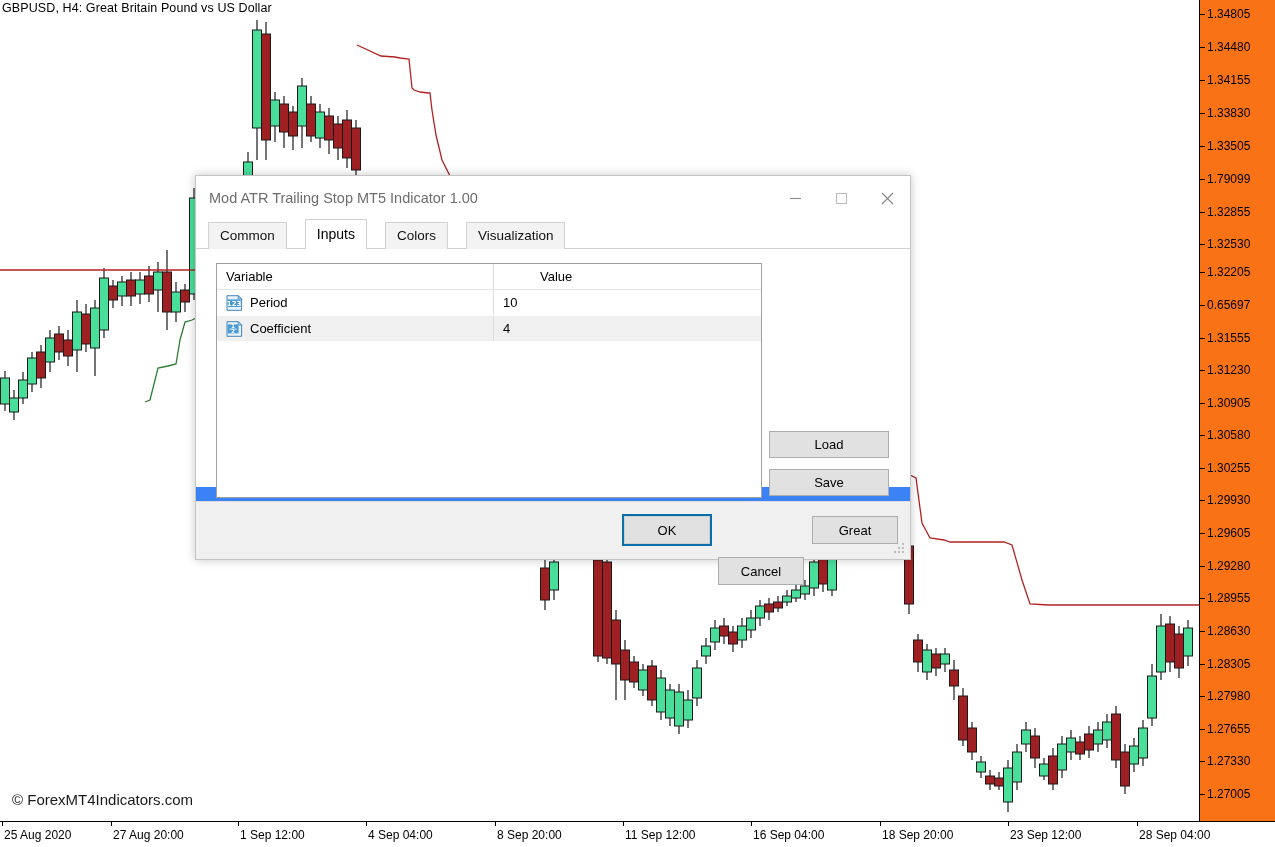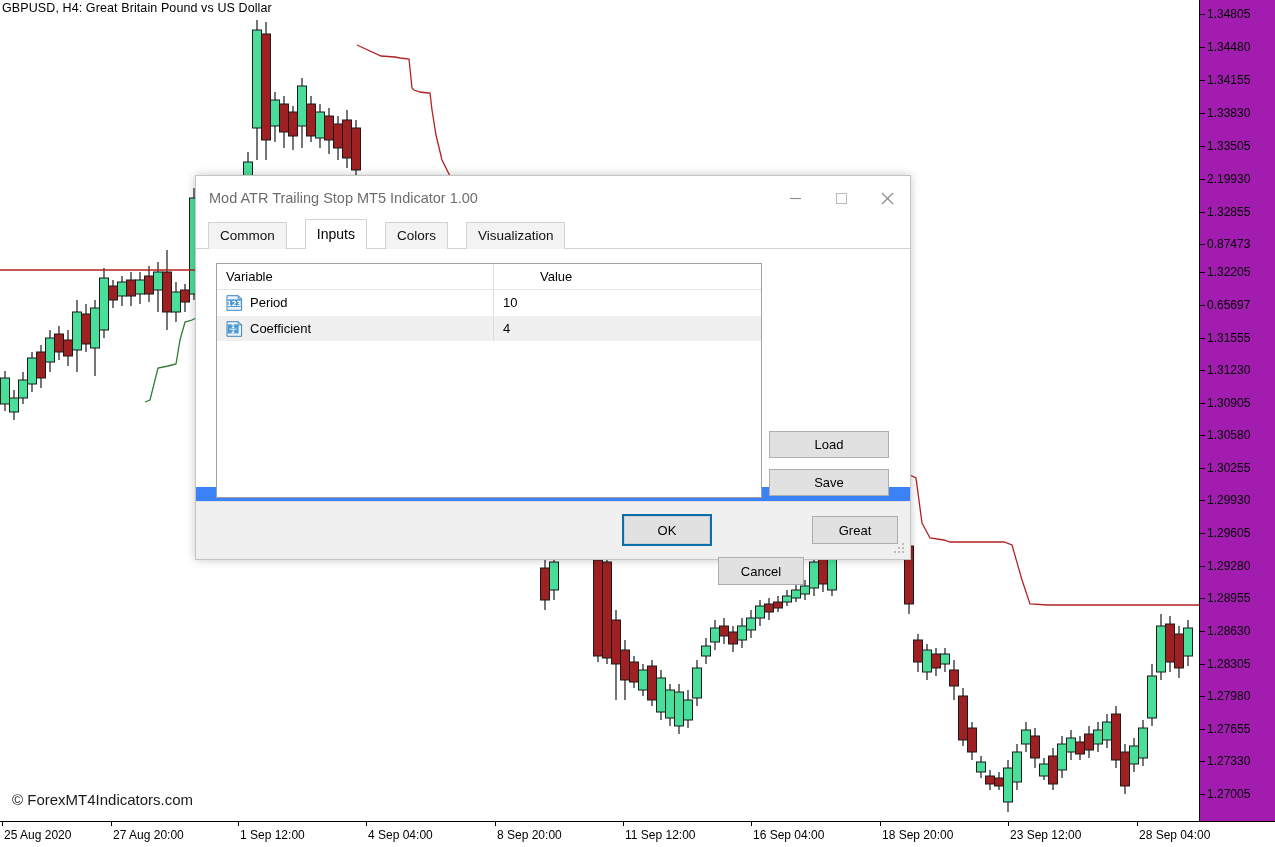--- a/index.html
+++ b/index.html
@@ -46,21 +46,21 @@
     white-space: nowrap;
   }
 
   
   #price-scale {
     position: absolute;
     left: 1199px; top: 0;
     width: 76px; height: 822px;
     border-left: 1px solid #000;
     box-sizing: border-box;
-    background: #a21caf;
+    background: #f97316;
   }
   .price-tick {
     position: absolute;
     left: 0;
     height: 1px;
     width: 5px;
     background: #000;
   }
   .price-label {
     position: absolute;
@@ -729,25 +729,25 @@
         <div class="price-label" style="top: 14px;">1.34805</div>
         <div class="price-tick" style="top: 47px;"></div>
         <div class="price-label" style="top: 47px;">1.34480</div>
         <div class="price-tick" style="top: 80px;"></div>
         <div class="price-label" style="top: 80px;">1.34155</div>
         <div class="price-tick" style="top: 113px;"></div>
         <div class="price-label" style="top: 113px;">1.33830</div>
         <div class="price-tick" style="top: 146px;"></div>
         <div class="price-label" style="top: 146px;">1.33505</div>
         <div class="price-tick" style="top: 179px;"></div>
-        <div class="price-label" style="top: 179px;">2.19930</div>
+        <div class="price-label" style="top: 179px;">1.79099</div>
         <div class="price-tick" style="top: 212px;"></div>
         <div class="price-label" style="top: 212px;">1.32855</div>
         <div class="price-tick" style="top: 244px;"></div>
-        <div class="price-label" style="top: 244px;">0.87473</div>
+        <div class="price-label" style="top: 244px;">1.32530</div>
         <div class="price-tick" style="top: 272px;"></div>
         <div class="price-label" style="top: 272px;">1.32205</div>
         <div class="price-tick" style="top: 305px;"></div>
         <div class="price-label" style="top: 305px;">0.65697</div>
         <div class="price-tick" style="top: 338px;"></div>
         <div class="price-label" style="top: 338px;">1.31555</div>
         <div class="price-tick" style="top: 370px;"></div>
         <div class="price-label" style="top: 370px;">1.31230</div>
         <div class="price-tick" style="top: 403px;"></div>
         <div class="price-label" style="top: 403px;">1.30905</div>

